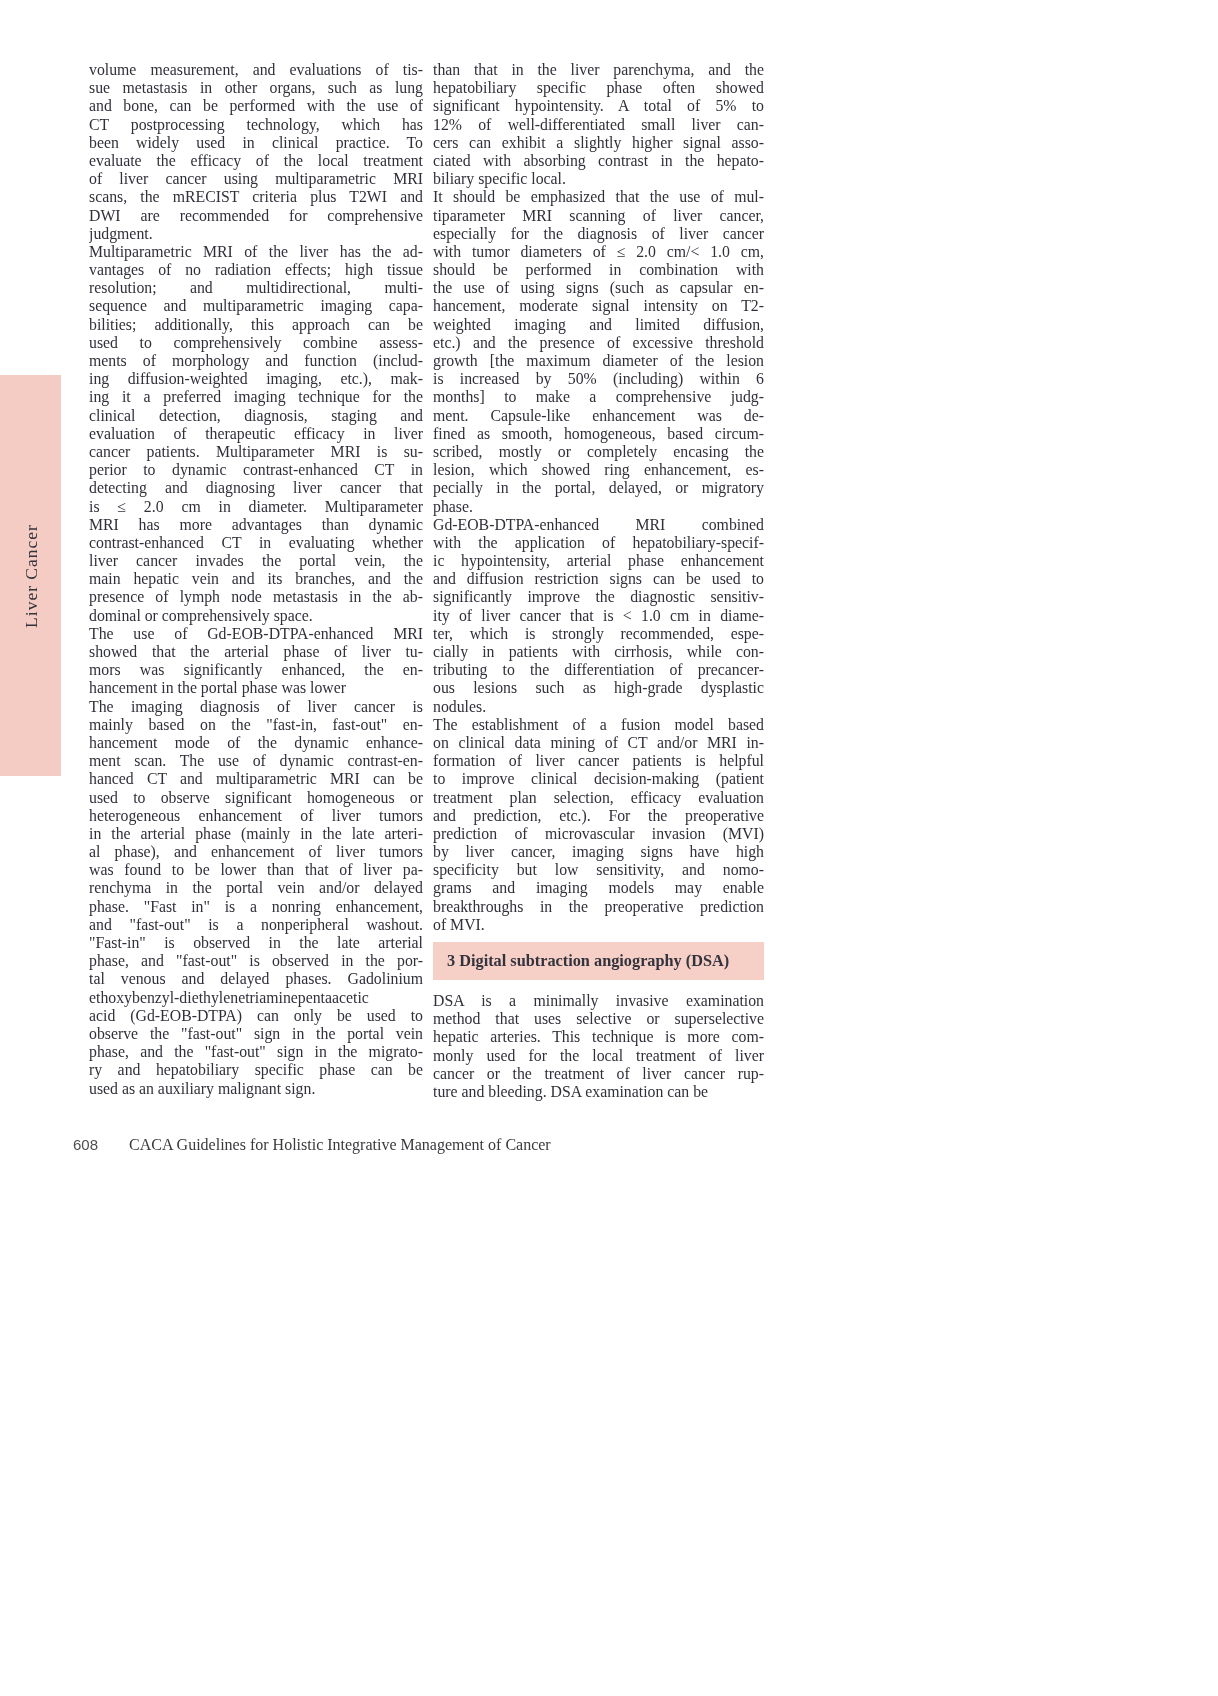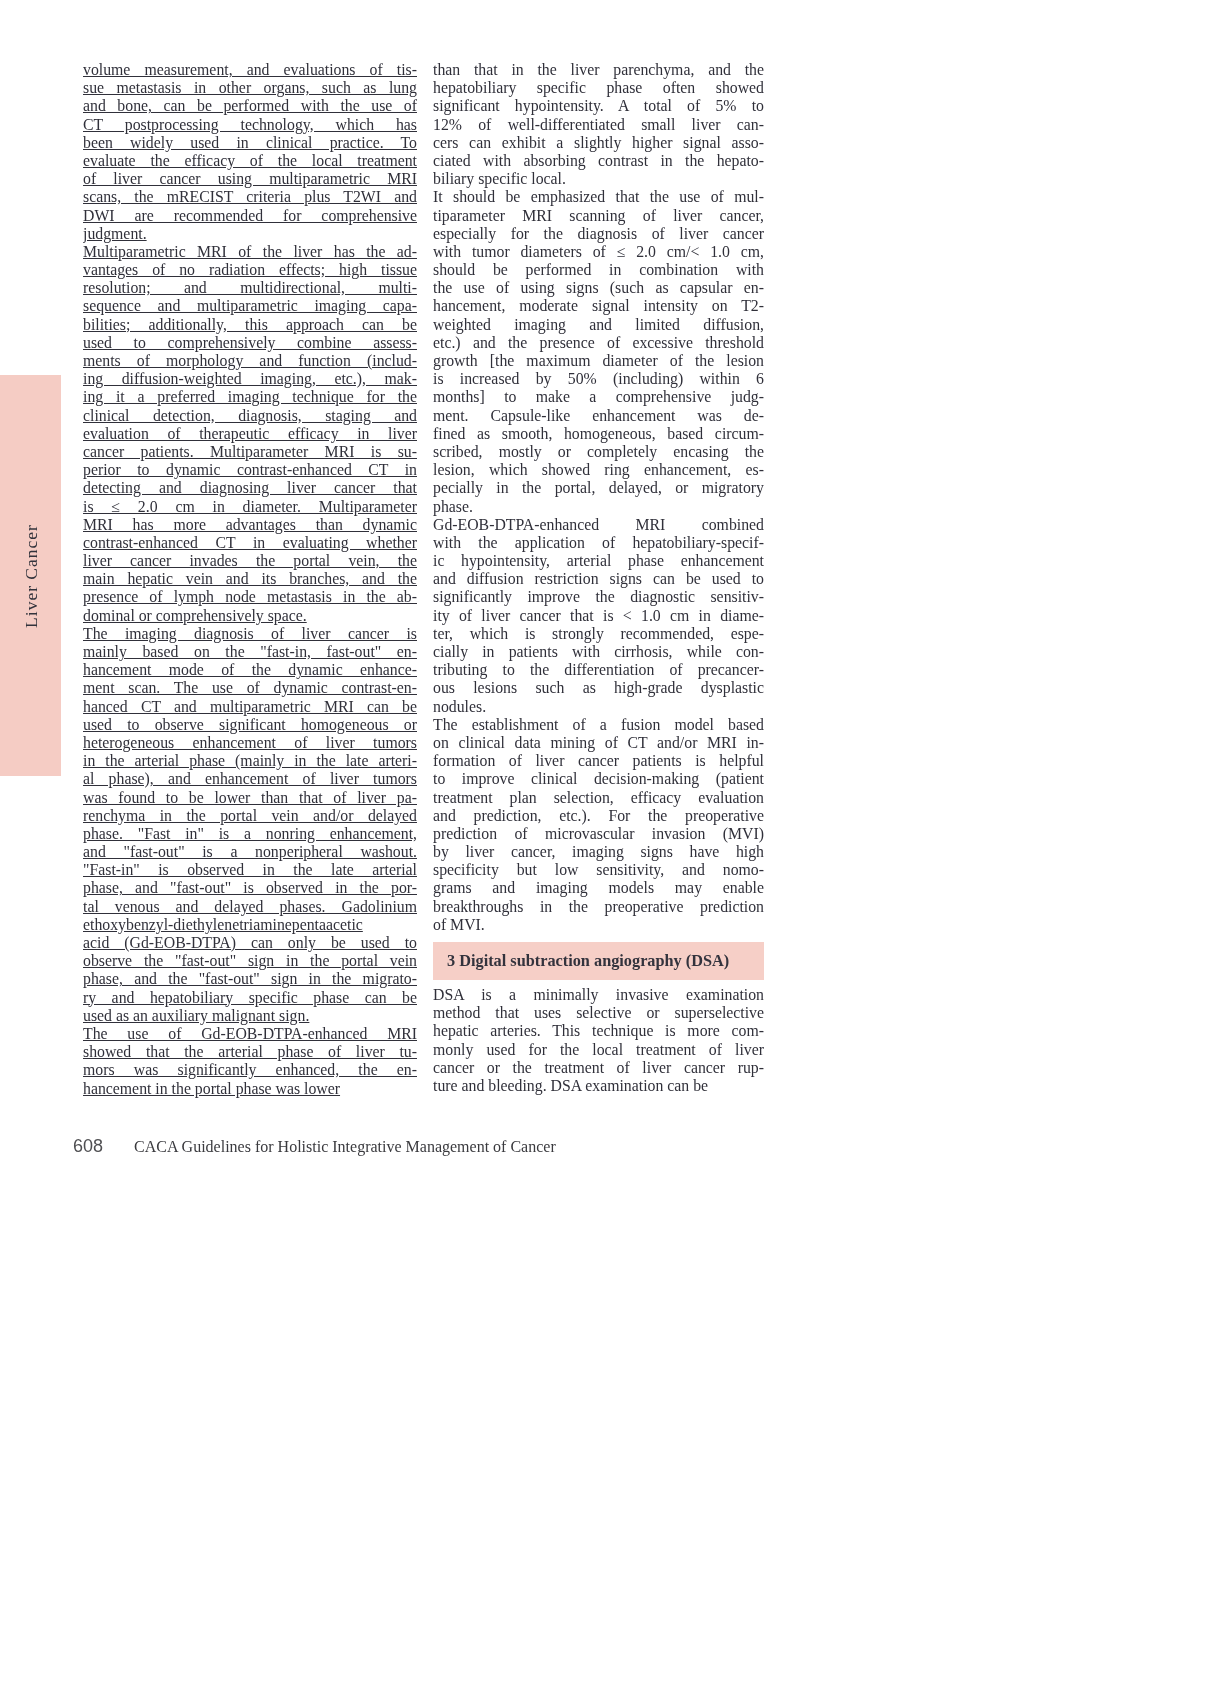--- a/index.html
+++ b/index.html
@@ -32,57 +32,57 @@
     color:#33333c;
   }
   
   .content{
     position:absolute;
     left:73px;
     top:61px;
     width:701px;
   }
   .col{position:absolute;top:0;}
-  .col-left{left:10px;width:334px;text-decoration:underline;}
+  .col-left{left:16px;width:334px;}
   .col-right{left:360px;width:331px;}
   .para{margin:0;padding:0;}
   .line{
     font-size:15.8px;
     line-height:18.2px;
     height:18.2px;
     overflow:hidden;
     text-align:justify;
     text-align-last:justify;
     text-justify:inter-word;
     white-space:nowrap0; 
   }
   .line.last{
     text-align-last:left;
   }
   .section-heading{
     background:var(--heading-pink,#f6cfc7);
-    margin:8px 0 6px 0;
+    margin:8px 0 12px 0;
     padding:9px 8px 9px 14px;
     font-size:16.3px;
     font-weight:700;
     color:#33333d;
     line-height:20px;
   }
   
   .footer{
     position:absolute;
     left:73px;
     top:1136px;
     display:flex;
     align-items:baseline;
     gap:31px;
   }
   .footer .page-num{
     font-family:"Liberation Sans", sans-serif;
-    font-size:18px;
+    font-size:15px;
     color:#4f4f52;
   }
   .footer .footer-title{
     font-family:"Liberation Serif", serif;
     font-size:16px;
     color:#3a3a3e;
   }
 </style>
 </head>
 <body>
@@ -122,20 +122,26 @@
           <div class="line">cancer patients. Multiparameter MRI is su-</div>
           <div class="line">perior to dynamic contrast-enhanced CT in</div>
           <div class="line">detecting and diagnosing liver cancer that</div>
           <div class="line">is ≤ 2.0 cm in diameter. Multiparameter</div>
           <div class="line">MRI has more advantages than dynamic</div>
           <div class="line">contrast-enhanced CT in evaluating whether</div>
           <div class="line">liver cancer invades the portal vein, the</div>
           <div class="line">main hepatic vein and its branches, and the</div>
           <div class="line">presence of lymph node metastasis in the ab-</div>
           <div class="line last">dominal or comprehensively space.</div>
+        </div>
+        <div class="para">
+          <div class="line">The use of Gd-EOB-DTPA-enhanced MRI</div>
+          <div class="line">showed that the arterial phase of liver tu-</div>
+          <div class="line">mors was significantly enhanced, the en-</div>
+          <div class="line last">hancement in the portal phase was lower</div>
         </div>
         <div class="para">
           <div class="line">The imaging diagnosis of liver cancer is</div>
           <div class="line">mainly based on the "fast-in, fast-out" en-</div>
           <div class="line">hancement mode of the dynamic enhance-</div>
           <div class="line">ment scan. The use of dynamic contrast-en-</div>
           <div class="line">hanced CT and multiparametric MRI can be</div>
           <div class="line">used to observe significant homogeneous or</div>
           <div class="line">heterogeneous enhancement of liver tumors</div>
           <div class="line">in the arterial phase (mainly in the late arteri-</div>
@@ -147,26 +153,20 @@
           <div class="line">"Fast-in" is observed in the late arterial</div>
           <div class="line">phase, and "fast-out" is observed in the por-</div>
           <div class="line">tal venous and delayed phases. Gadolinium</div>
           <div class="line">ethoxybenzyl-diethylenetriaminepentaacetic</div>
           <div class="line">acid (Gd-EOB-DTPA) can only be used to</div>
           <div class="line">observe the "fast-out" sign in the portal vein</div>
           <div class="line">phase, and the "fast-out" sign in the migrato-</div>
           <div class="line">ry and hepatobiliary specific phase can be</div>
           <div class="line last">used as an auxiliary malignant sign.</div>
         </div>
-        <div class="para">
-          <div class="line">The use of Gd-EOB-DTPA-enhanced MRI</div>
-          <div class="line">showed that the arterial phase of liver tu-</div>
-          <div class="line">mors was significantly enhanced, the en-</div>
-          <div class="line last">hancement in the portal phase was lower</div>
-        </div>
       </div>
     <div class="col col-right" id="col-right">
         <div class="para">
           <div class="line">than that in the liver parenchyma, and the</div>
           <div class="line">hepatobiliary specific phase often showed</div>
           <div class="line">significant hypointensity. A total of 5% to</div>
           <div class="line">12% of well-differentiated small liver can-</div>
           <div class="line">cers can exhibit a slightly higher signal asso-</div>
           <div class="line">ciated with absorbing contrast in the hepato-</div>
           <div class="line last">biliary specific local.</div>

